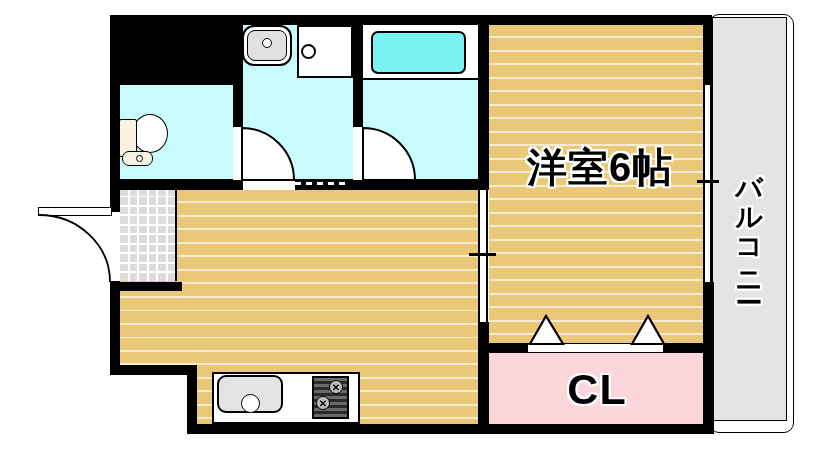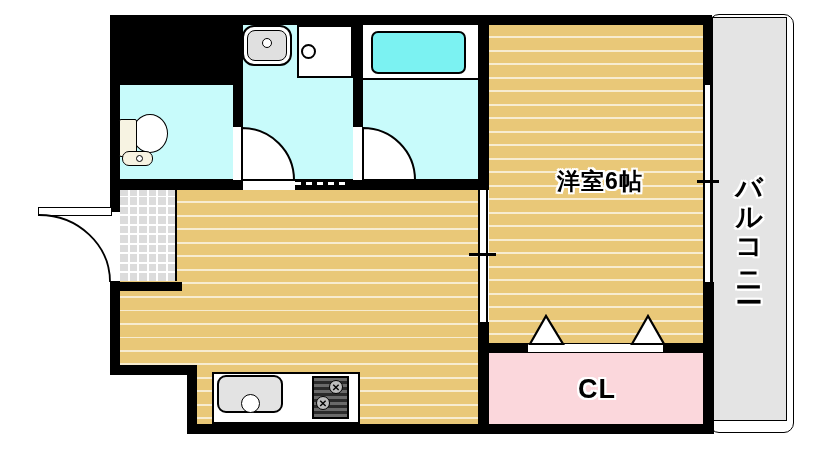--- a/index.html
+++ b/index.html
@@ -100,17 +100,17 @@
   <div class="abs" style="left:38px;top:207px;width:74px;height:9px;background:#fff;border:1.5px solid #000;"></div>
 
   <svg width="829" height="451" viewBox="0 0 829 451">
     <path d="M 39 215 A 71 67 0 0 1 110 282" fill="none" stroke="#000" stroke-width="1.8"></path>
     <path d="M 242 180 L 242 128 A 52 52 0 0 1 294 180 Z" fill="#fff" stroke="#000" stroke-width="2"></path>
     <path d="M 363 180 L 363 128 A 52 52 0 0 1 415 180 Z" fill="#fff" stroke="#000" stroke-width="2"></path>
     <path d="M 530 344 L 546 316 L 563 344 Z" fill="#fff" stroke="#000" stroke-width="2.2"></path>
     <path d="M 632 344 L 648 316 L 664 344 Z" fill="#fff" stroke="#000" stroke-width="2.2"></path>
   </svg>
 
-  <div class="label" style="left:600px;top:181px;font-size:23px;">洋室6帖</div>
-  <div class="label" style="left:597px;top:389px;font-size:27px;">CL</div>
+  <div class="label" style="left:600px;top:167px;font-size:40px;">洋室6帖</div>
+  <div class="label" style="left:597px;top:389px;font-size:43px;">CL</div>
   <div class="label vert" style="left:749px;top:223px;font-size:27px;">バルコニー</div>
 
 </div>
 
 </body></html>

